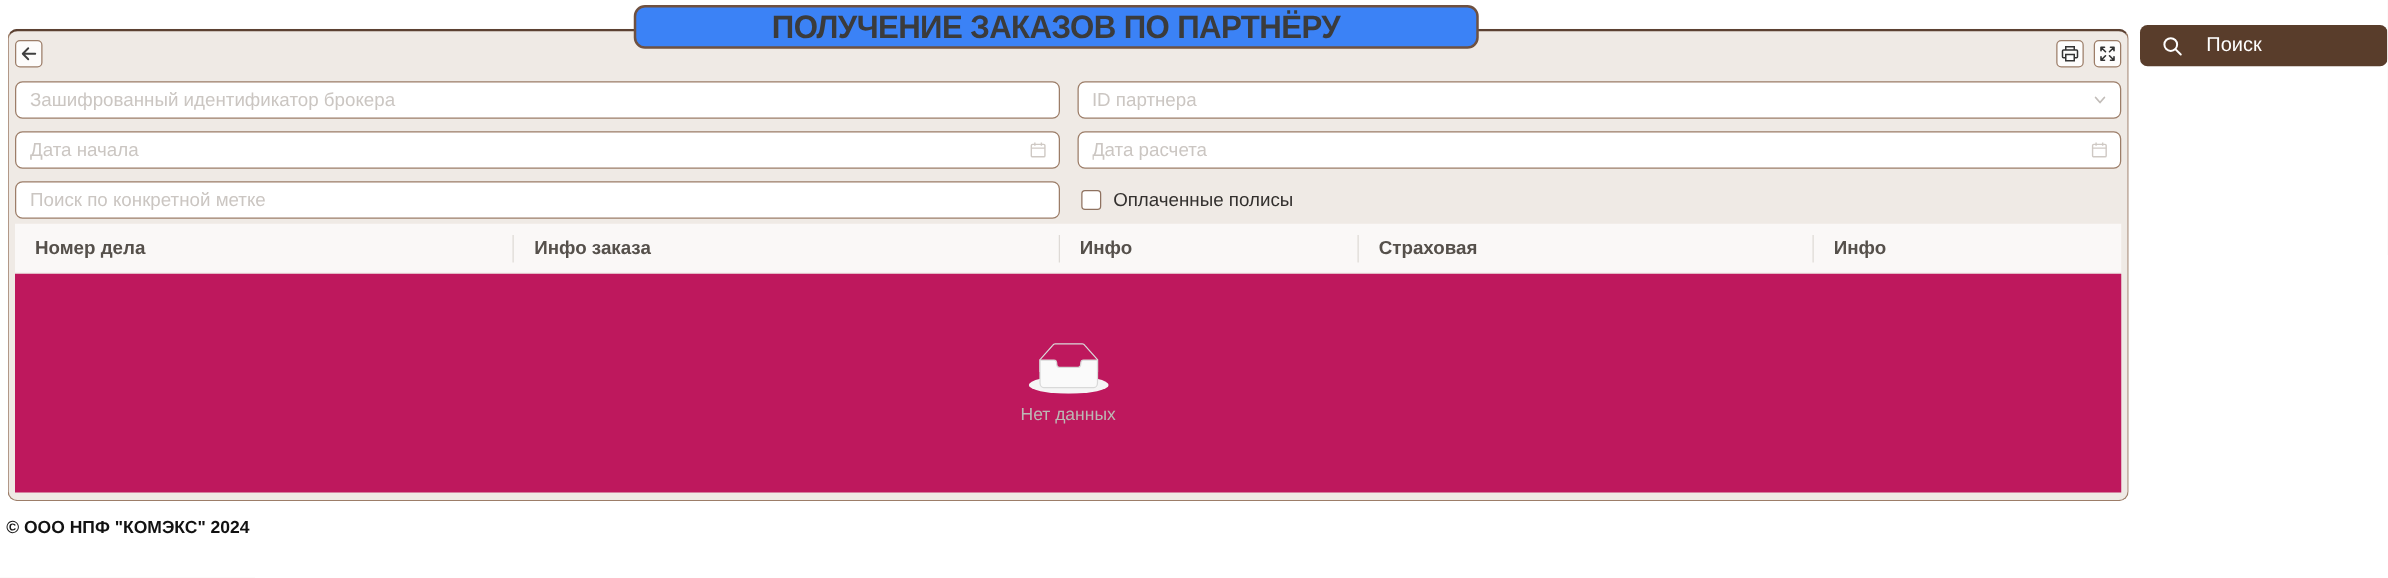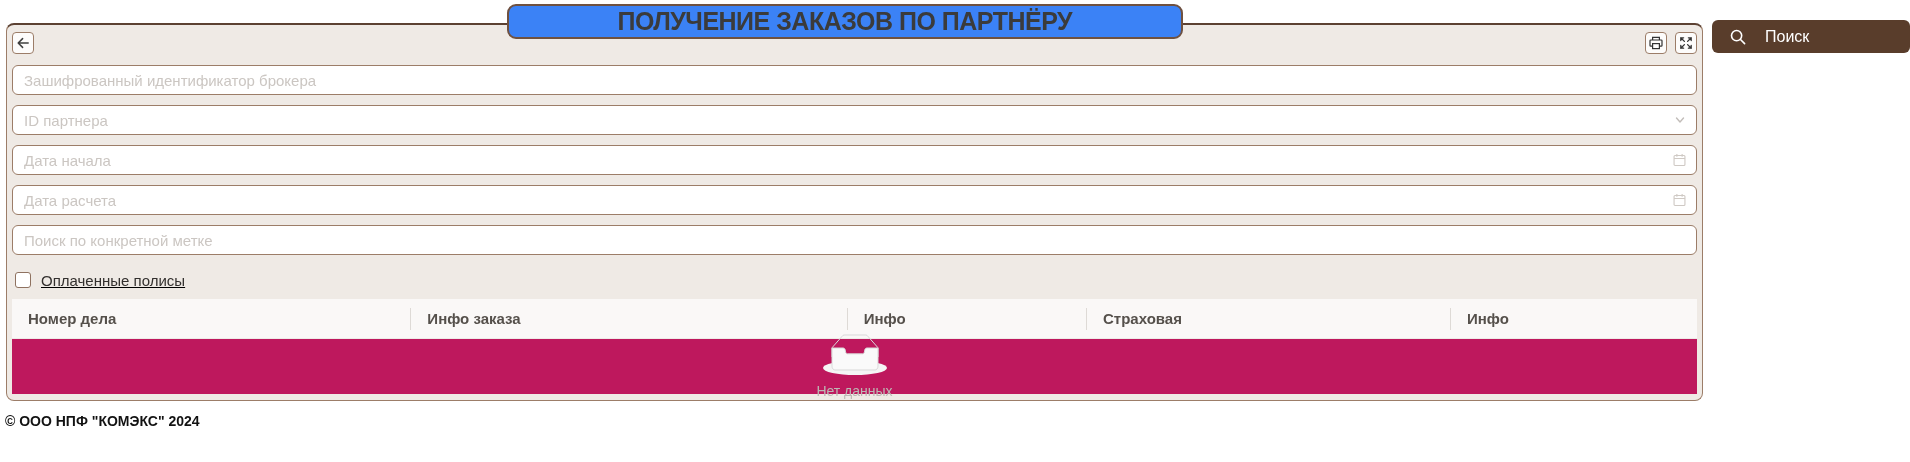--- a/index.html
+++ b/index.html
@@ -61,21 +61,21 @@
     border-radius: 4px;
     display: inline-flex; align-items: center; justify-content: center;
     cursor: pointer;
     padding: 0;
   }
   .tool-group { display: flex; gap: 8px; }
 
   
   .form-grid {
     display: grid;
-    grid-template-columns: 1fr;
+    grid-template-columns: 1fr 1fr;
     column-gap: 14px;
     row-gap: 10px;
     margin-bottom: 4px;
   }
   .field {
     position: relative;
     height: 30px;
   }
   .field input[type="text"] {
     width: 100%; height: 30px;
@@ -93,21 +93,20 @@
     position: absolute;
     right: 10px; top: 50%;
     transform: translateY(-50%);
     display: inline-flex;
     cursor: pointer;
   }
   .checkbox-field {
     display: flex; align-items: center;
     height: 30px;
     padding-left: 3px;
-    text-decoration: underline;
   }
   .checkbox-field input[type="checkbox"] {
     appearance: none;
     -webkit-appearance: none;
     width: 16px; height: 16px;
     border: 1px solid #8f7260;
     border-radius: 3px;
     background: #ffffff;
     cursor: pointer;
   }

